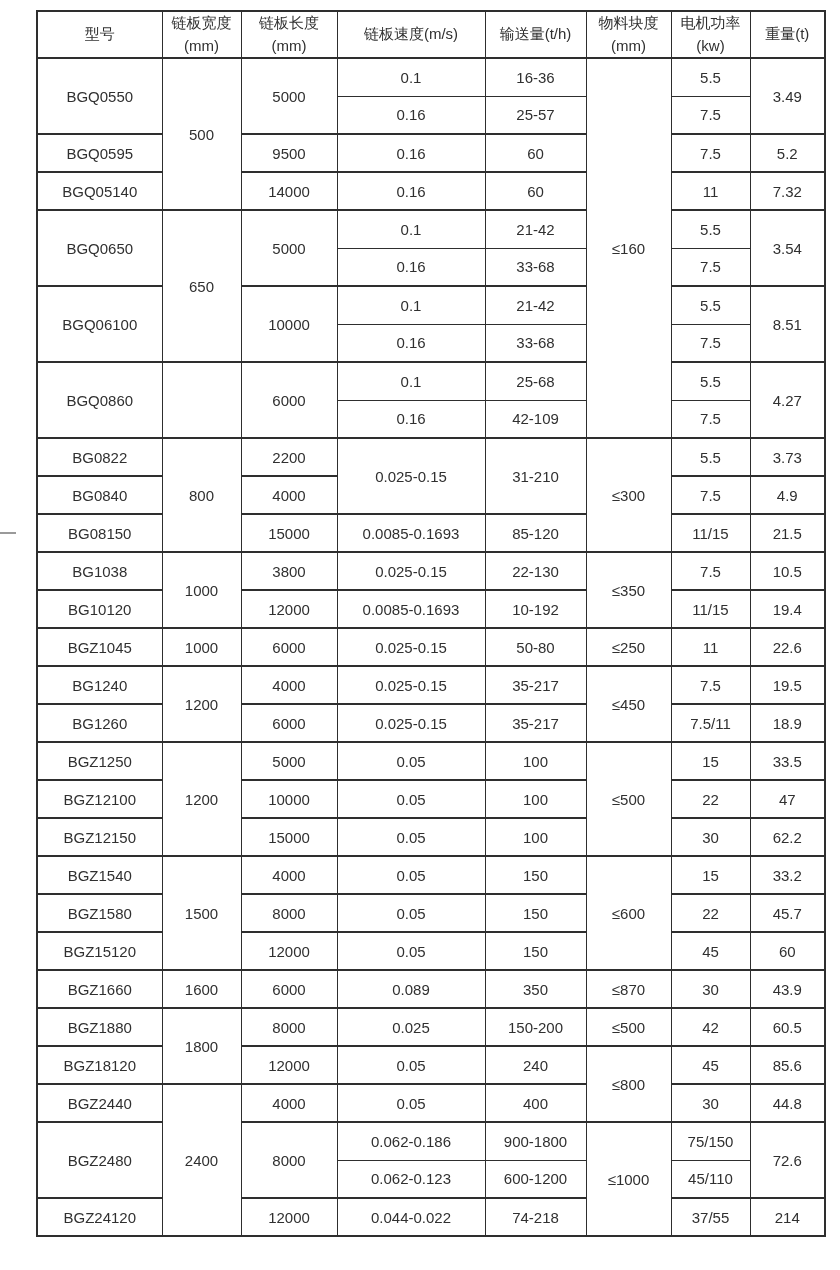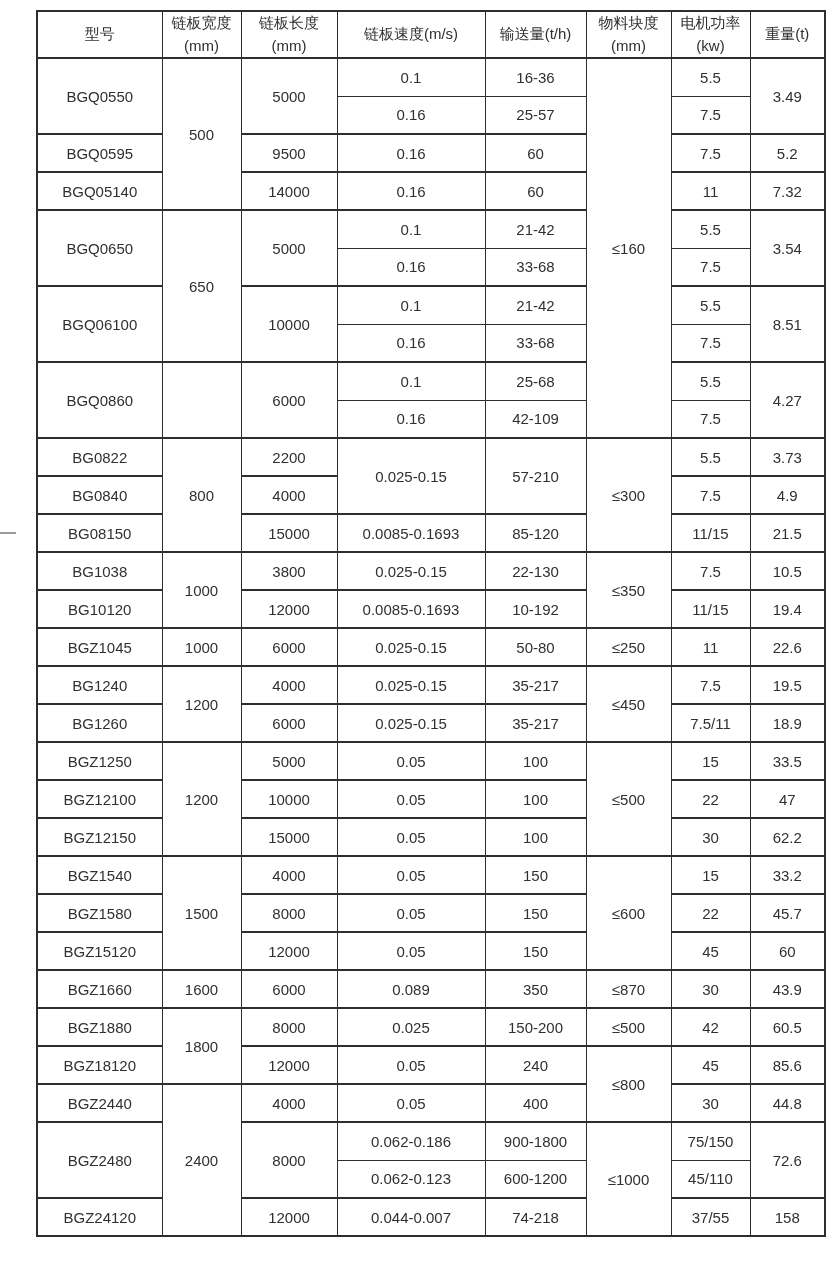--- a/index.html
+++ b/index.html
@@ -155,21 +155,21 @@
         <tr>
           <td>0.16</td>
           <td>42-109</td>
           <td>7.5</td>
         </tr>
         <tr class="sep">
           <td>BG0822</td>
           <td rowspan="3">800</td>
           <td>2200</td>
           <td rowspan="2">0.025-0.15</td>
-          <td rowspan="2">57-210</td>
+          <td rowspan="2">31-210</td>
           <td rowspan="3">≤300</td>
           <td>5.5</td>
           <td>3.73</td>
         </tr>
         <tr class="sep">
           <td>BG0840</td>
           <td>4000</td>
           <td>7.5</td>
           <td>4.9</td>
         </tr>
@@ -327,20 +327,20 @@
           <td rowspan="2">72.6</td>
         </tr>
         <tr>
           <td>0.062-0.123</td>
           <td>600-1200</td>
           <td>45/110</td>
         </tr>
         <tr class="sep">
           <td>BGZ24120</td>
           <td>12000</td>
-          <td>0.044-0.007</td>
+          <td>0.044-0.022</td>
           <td>74-218</td>
           <td>37/55</td>
-          <td>158</td>
+          <td>214</td>
         </tr>
       </tbody>
   </table>
 </div>
 
 </body></html>

